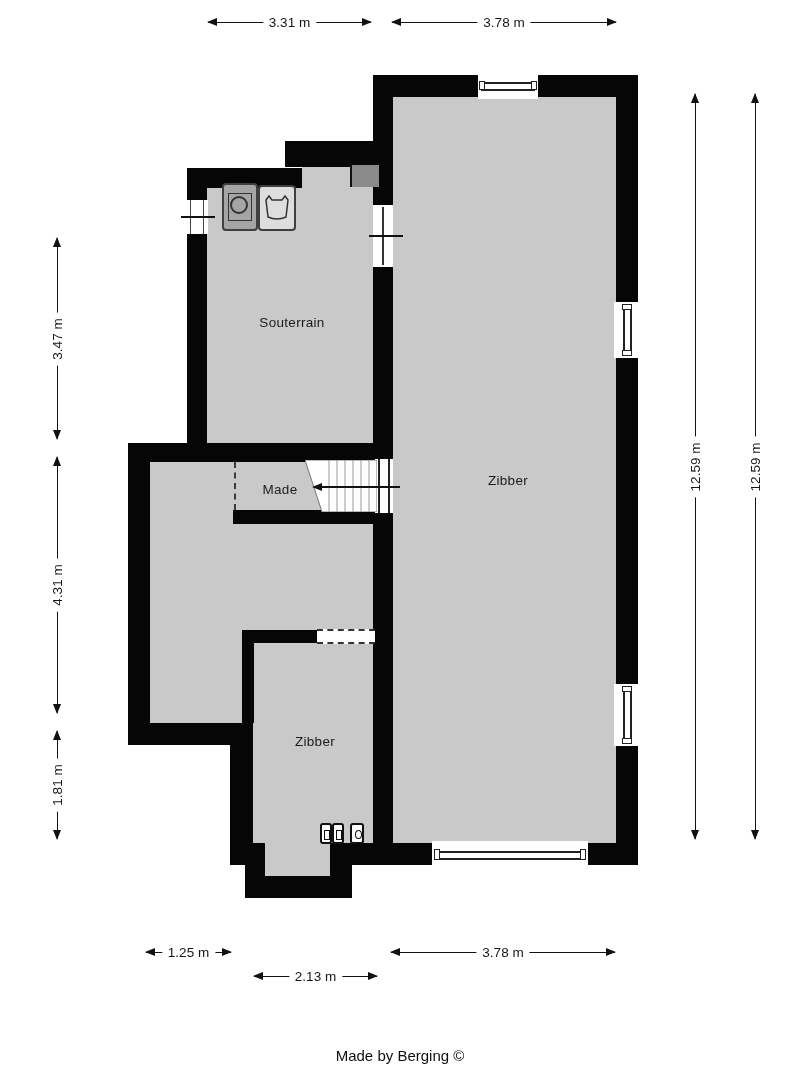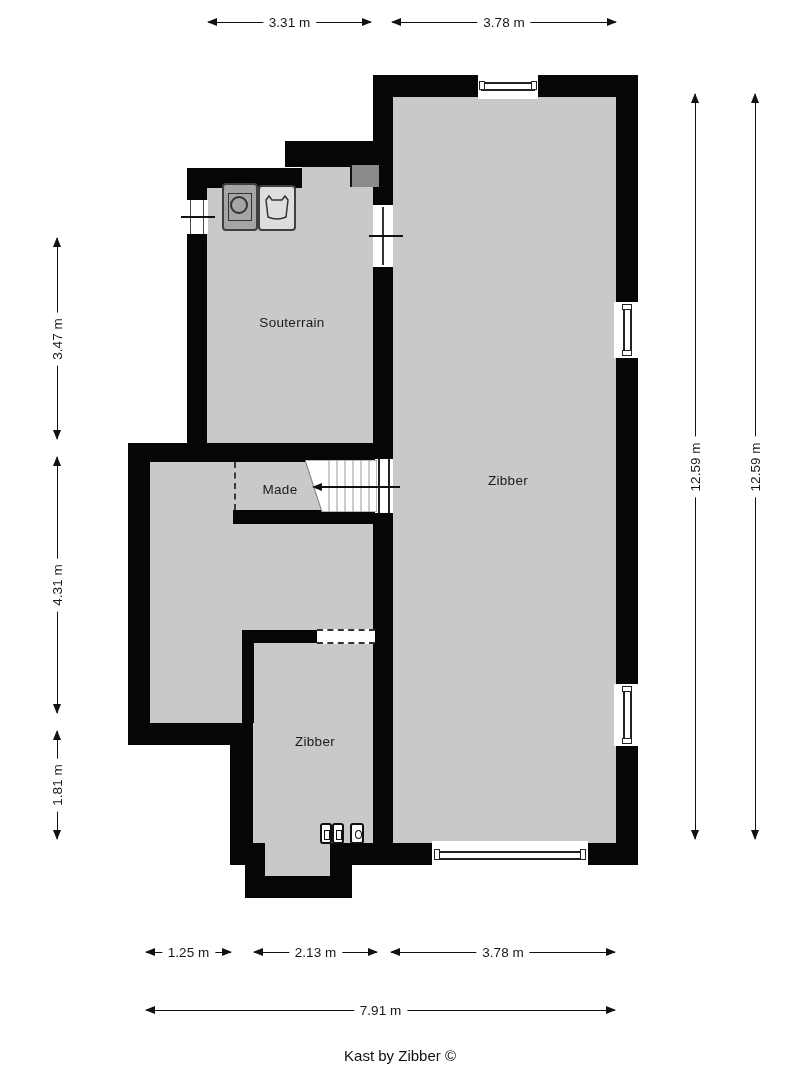--- a/index.html
+++ b/index.html
@@ -185,34 +185,28 @@
       <div class="ah ah-d"></div>
     <span class="dim-label">12.59 m</span>
   </div>
 
   <div class="dim dim-h" style="left:145px;top:948px;width:87px;">
     <div class="line"></div>
       <div class="ah ah-l"></div>
       <div class="ah ah-r"></div>
     <span class="dim-label">1.25 m</span>
   </div>
-  <div class="dim dim-h" style="left:253px;top:948px;width:125px;">
+  <div class="dim dim-h" style="left:253px;top:972px;width:125px;">
     <div class="line"></div>
       <div class="ah ah-l"></div>
       <div class="ah ah-r"></div>
     <span class="dim-label">2.13 m</span>
   </div>
   <div class="dim dim-h" style="left:390px;top:948px;width:226px;">
     <div class="line"></div>
       <div class="ah ah-l"></div>
       <div class="ah ah-r"></div>
     <span class="dim-label">3.78 m</span>
   </div>
-  <div class="dim dim-h" style="left:145px;top:1006px;width:471px;">
-    <div class="line"></div>
-      <div class="ah ah-l"></div>
-      <div class="ah ah-r"></div>
-    <span class="dim-label">7.91 m</span>
-  </div>
-
-  <div class="credit">Kast by Zibber ©</div>
+
+  <div class="credit">Made by Berging ©</div>
 
 </div>
 
 </body></html>

